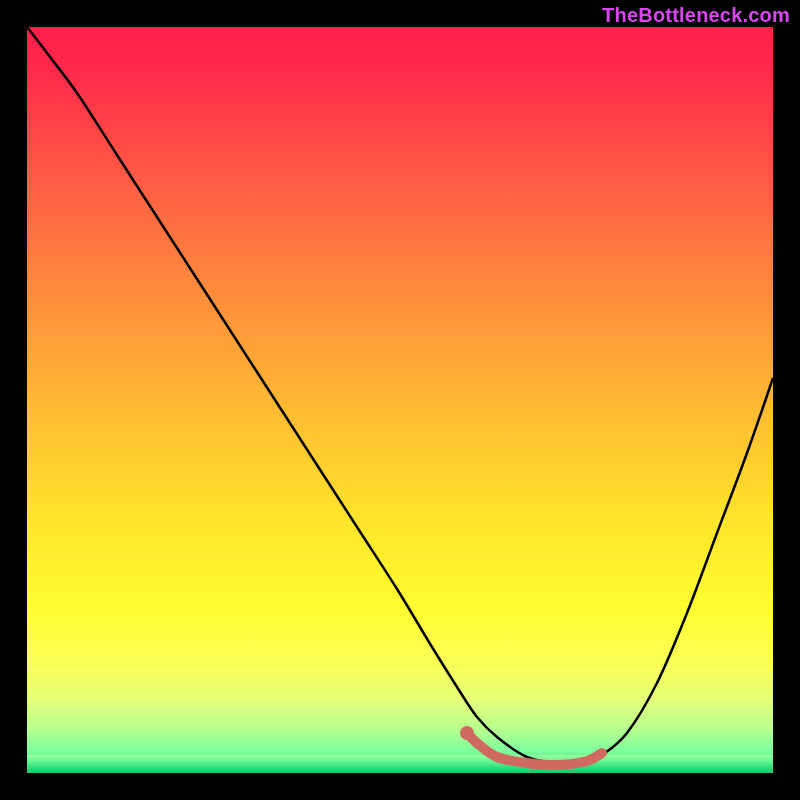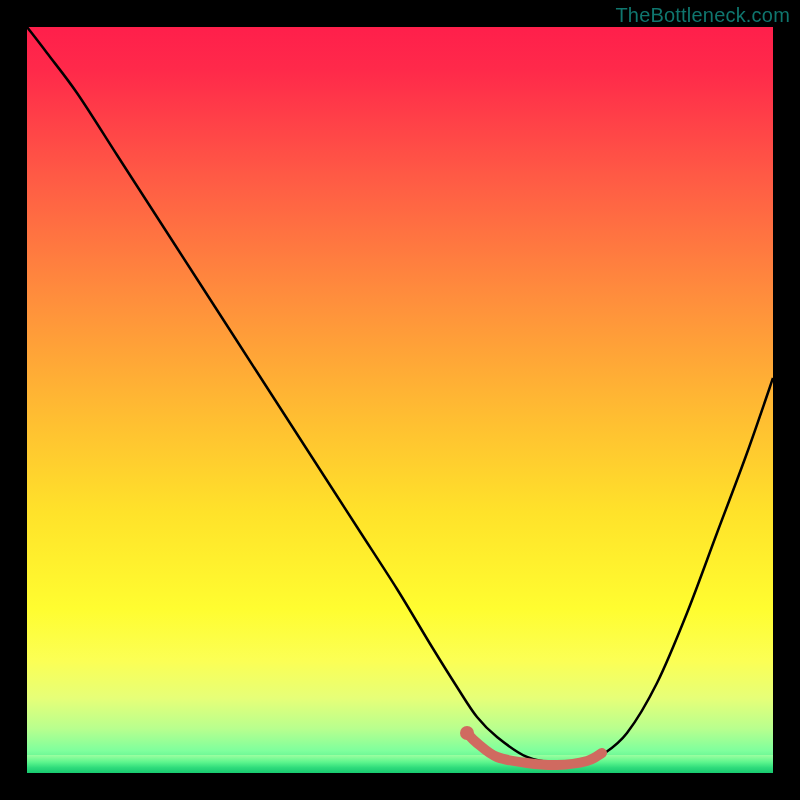--- a/index.html
+++ b/index.html
@@ -63,23 +63,23 @@
   svg.curve {
     position: absolute;
     inset: 0;
     width: 100%;
     height: 100%;
   }
   .watermark {
     position: absolute;
     top: 4px;
     right: 10px;
-    color: #0f766e;
+    color: #d946ef;
     font-size: 20px;
-    font-weight: 400;
+    font-weight: 700;
     letter-spacing: 0.2px;
     user-select: none;
   }
 </style>
 </head>
 <body>
 
 <div class="frame">
 
   <div class="watermark">TheBottleneck.com</div>

